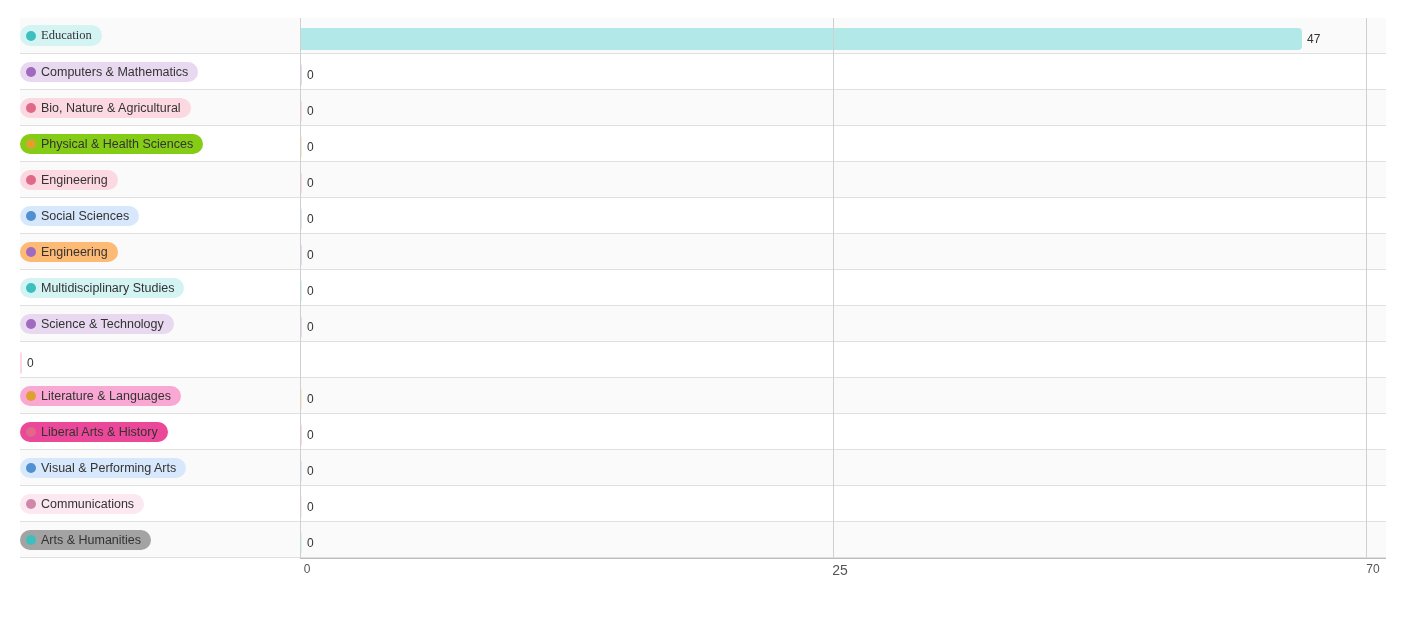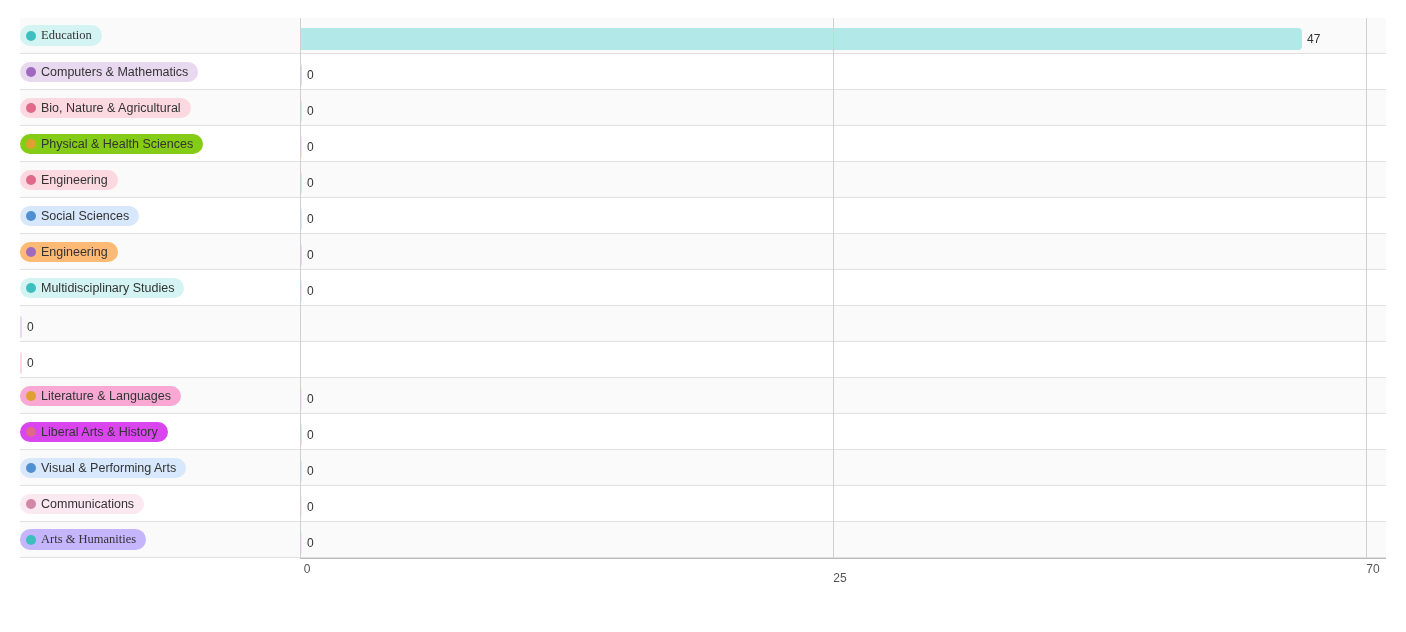--- a/index.html
+++ b/index.html
@@ -193,20 +193,26 @@
           <span class="pill-dot" style="background: rgb(61, 191, 191);"></span>
           <span>Multidisciplinary Studies</span>
         </span>
       </div>
       <div class="bar-container" style="position: relative;">
         <div class="bar" style="width: 2px; background: rgb(212, 243, 243);"></div>
         <span class="bar-value">0</span>
       </div>
     </div>
     <div class="bar-row">
+      <div class="label-pill">
+        <span class="pill" style="background: rgb(232, 216, 240);">
+          <span class="pill-dot" style="background: rgb(160, 106, 191);"></span>
+          <span>Science &amp; Technology</span>
+        </span>
+      </div>
       <div class="bar-container" style="position: relative;">
         <div class="bar" style="width: 2px; background: rgb(232, 216, 240);"></div>
         <span class="bar-value">0</span>
       </div>
     </div>
     <div class="bar-row">
       <div class="bar-container" style="position: relative;">
         <div class="bar" style="width: 2px; background: rgb(252, 216, 224);"></div>
         <span class="bar-value">0</span>
       </div>
@@ -218,21 +224,21 @@
           <span>Literature &amp; Languages</span>
         </span>
       </div>
       <div class="bar-container" style="position: relative;">
         <div class="bar" style="width: 2px; background: rgb(252, 232, 200);"></div>
         <span class="bar-value">0</span>
       </div>
     </div>
     <div class="bar-row">
       <div class="label-pill">
-        <span class="pill" style="background: #d946ef;">
+        <span class="pill" style="background: #ec4899;">
           <span class="pill-dot" style="background: rgb(224, 104, 136);"></span>
           <span>Liberal Arts &amp; History</span>
         </span>
       </div>
       <div class="bar-container" style="position: relative;">
         <div class="bar" style="width: 2px; background: rgb(252, 216, 224);"></div>
         <span class="bar-value">0</span>
       </div>
     </div>
     <div class="bar-row">
@@ -254,33 +260,33 @@
           <span>Communications</span>
         </span>
       </div>
       <div class="bar-container" style="position: relative;">
         <div class="bar" style="width: 2px; background: rgb(252, 232, 240);"></div>
         <span class="bar-value">0</span>
       </div>
     </div>
     <div class="bar-row">
       <div class="label-pill">
-        <span class="pill" style="background: #c4b5fd; font-family: Liberation Serif, serif;">
+        <span class="pill" style="background: #a3a3a3;">
           <span class="pill-dot" style="background: rgb(61, 191, 191);"></span>
           <span>Arts &amp; Humanities</span>
         </span>
       </div>
       <div class="bar-container" style="position: relative;">
         <div class="bar" style="width: 2px; background: rgb(212, 243, 243);"></div>
         <span class="bar-value">0</span>
       </div>
     </div>
     <div style="position: absolute; left: 280px; top: 0px; bottom: 0px; width: 1px; background: rgb(208, 208, 208); pointer-events: none; z-index: 1;"></div>
     <div style="position: absolute; left: 813px; top: 0px; bottom: 0px; width: 1px; background: rgb(208, 208, 208); pointer-events: none; z-index: 1;"></div>
     <div style="position: absolute; left: 1346px; top: 0px; bottom: 0px; width: 1px; background: rgb(208, 208, 208); pointer-events: none; z-index: 1;"></div>
   </div>
 
 <div class="x-axis" id="x-axis" style="position: relative; height: 20px; margin-left: 280px; border-top: 1px solid rgb(187, 187, 187);">
 
 <div class="x-tick" style="position: absolute; left: -8px; width: 30px; top: 3px; font-size: 12px; color: rgb(85, 85, 85);">0</div>
-    <div class="x-tick" style="position: absolute; left: 525px; width: 30px; top: 12px; font-size: 12px; color: rgb(85, 85, 85);">25</div>
+    <div class="x-tick" style="position: absolute; left: 525px; width: 30px; top: 3px; font-size: 14px; color: rgb(85, 85, 85);">25</div>
     <div class="x-tick" style="position: absolute; left: 1058px; width: 30px; top: 3px; font-size: 12px; color: rgb(85, 85, 85);">70</div>
   </div>
 
 </body></html>

